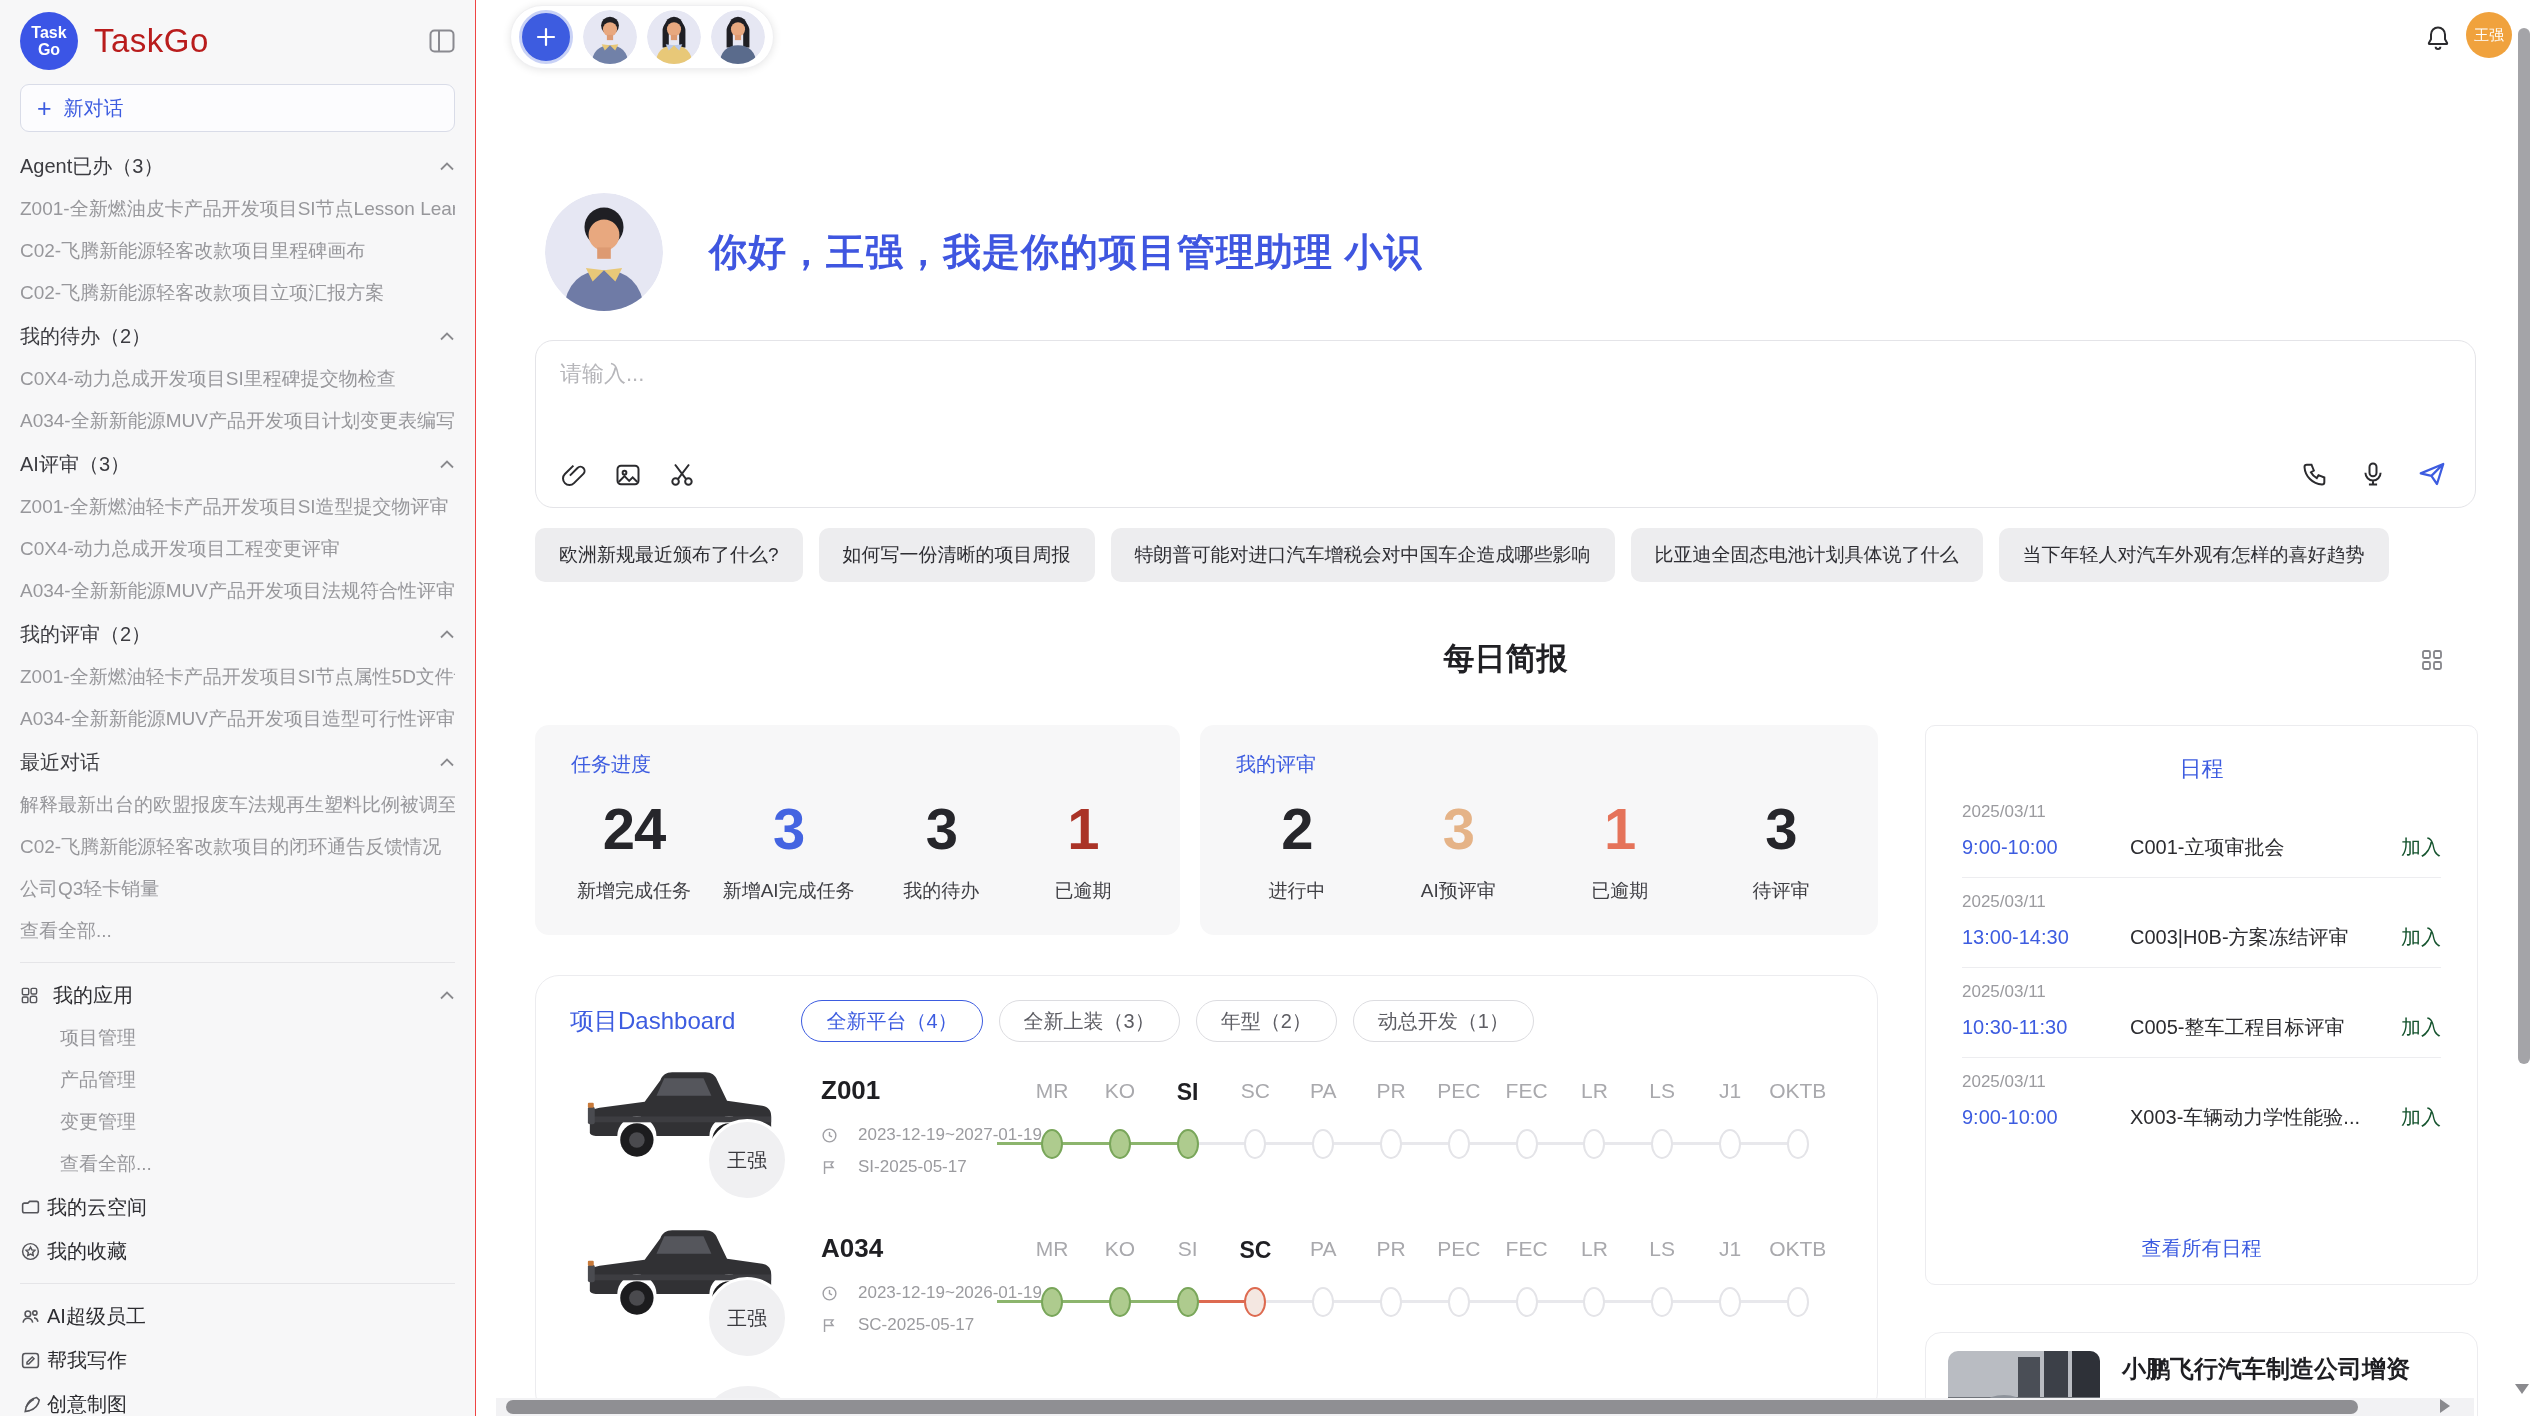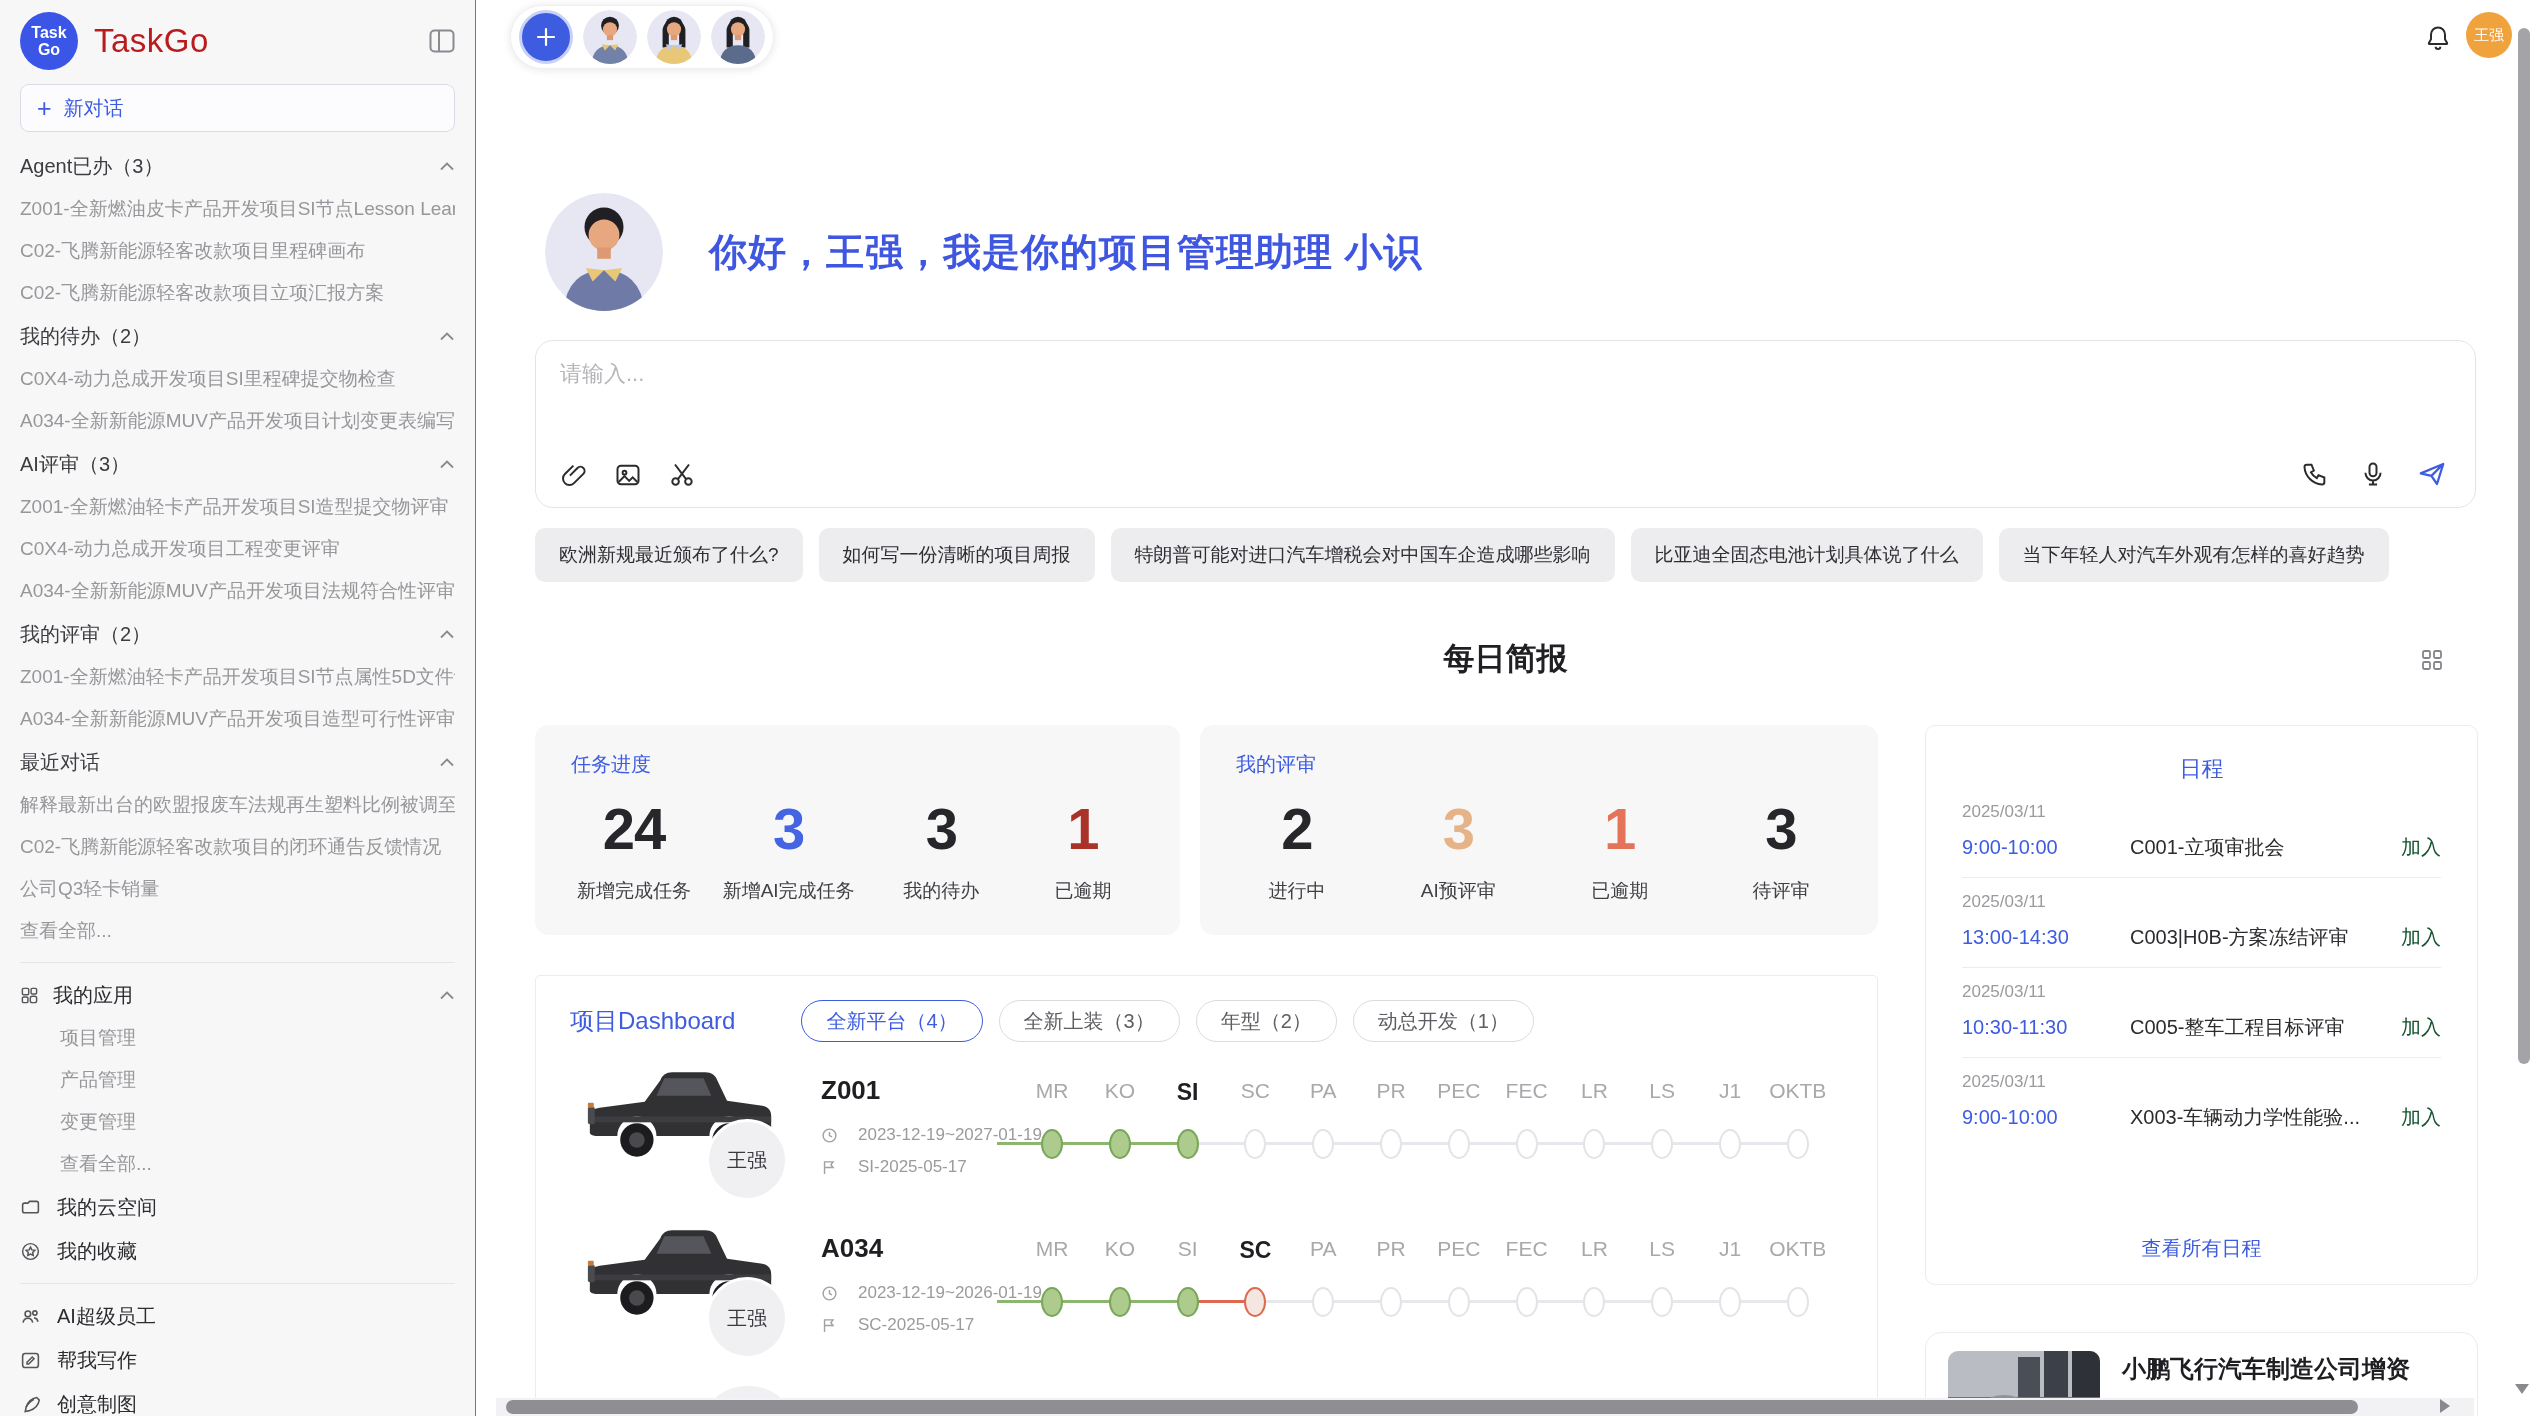--- a/index.html
+++ b/index.html
@@ -14,21 +14,21 @@
   .app-title{font-size:33px;font-weight:400;color:#b91c1c;margin-left:16px;letter-spacing:.5px}
   .collapse-btn{margin-left:auto;cursor:pointer;display:flex}
   .new-chat{margin:6px 20px 12px;height:48px;border:1px solid #d9dce8;background:#fcfcfe;border-radius:9px;display:flex;align-items:center;padding:0 16px;color:#3d5ce0;font-size:20px;cursor:pointer}
   .new-chat .plus{font-size:25px;margin-right:12px;font-weight:400}
   .side-scroll{padding:0 20px}
   .sec-header{display:flex;align-items:center;height:44px;color:#3c3c41;font-size:20px}
   .sec-header .chev{margin-left:auto;display:flex}
   .side-item{height:42px;line-height:42px;color:#97979b;font-size:19px;white-space:nowrap;overflow:hidden;cursor:pointer}
   .sub-item{padding-left:40px}
   .sb-divider{height:1px;background:#e5e5e8;margin:10px 0}
-  .short-row{display:flex;align-items:center;height:44px;color:#2d2d31;font-size:20px;gap:16px;cursor:pointer}
+  .short-row{display:flex;align-items:center;height:44px;color:#2d2d31;font-size:20px;gap:6px;cursor:pointer}
   .short-row svg{flex:none}
 
   
   #pill{position:absolute;left:510px;top:5px;height:64px;border-radius:32px;background:#fff;box-shadow:0 1px 8px rgba(0,0,0,.10);border:1px solid #f0f0f2;display:flex;align-items:center;padding:0 8px;gap:10px}
   .plus-btn{width:54px;height:54px;border-radius:50%;background:#3d5ce0;border:3px solid #c9d2f6;display:flex;align-items:center;justify-content:center;cursor:pointer}
   .tb-avatar{width:54px;height:54px;border-radius:50%;overflow:hidden;cursor:pointer;flex:none}
   #bell{position:absolute;left:2424px;top:24px;cursor:pointer}
   #userav{position:absolute;left:2466px;top:12px;width:46px;height:46px;border-radius:50%;background:#f0a23d;color:#fff;font-size:15px;display:flex;align-items:center;justify-content:center;cursor:pointer}
 
   
@@ -54,21 +54,21 @@
   .stat-card{position:absolute;top:725px;height:210px;background:#f7f7f8;border-radius:14px;padding:26px 36px}
   #card-tasks{left:535px;width:645px}
   #card-reviews{left:1200px;width:678px}
   .stat-card .card-title{font-size:20px;color:#3d5ce0}
   .stat-row{display:flex;justify-content:space-between;margin-top:22px;padding:0 6px}
   .stat{text-align:center;min-width:110px}
   .stat .v{font-size:58px;font-weight:600;letter-spacing:-1px;line-height:1}
   .stat .l{font-size:19px;color:#3f3f44;margin-top:20px}
 
   
-  #dash{position:absolute;left:535px;top:975px;width:1343px;height:441px;background:#fff;border:1px solid #ececef;border-radius:5px;overflow:hidden}
+  #dash{position:absolute;left:535px;top:975px;width:1343px;height:441px;background:#fff;border:1px solid #ececef;border-radius:24px;overflow:hidden}
   .dash-head{display:flex;align-items:center;padding:24px 34px 0}
   .dash-title{font-size:24px;color:#3d5ce0}
   .filters{display:flex;gap:16px;margin-left:66px}
   .filter{height:42px;border-radius:21px;border:1px solid #dcdce0;color:#5d5d63;font-size:20px;display:flex;align-items:center;padding:0 24px;background:#fff;cursor:pointer;white-space:nowrap}
   .filter.active{border:1.5px solid #3d5ce0;color:#3d5ce0}
   .proj-row{position:absolute;left:0;width:1343px;height:158px;cursor:pointer}
   .truck{position:absolute;left:46px;top:14px}
   .owner-badge{position:absolute;left:170px;top:78px;width:82px;height:82px;border-radius:50%;background:#f0f0f2;border:3px solid #fff;display:flex;align-items:center;justify-content:center;font-size:20px;color:#3a3a3f}
   .p-name{position:absolute;left:285px;top:34px;font-size:26px;font-weight:700;color:#1f1f23}
   .p-line{position:absolute;left:285px;display:flex;align-items:center;gap:20px;font-size:17px;color:#9b9b9f;white-space:nowrap}

